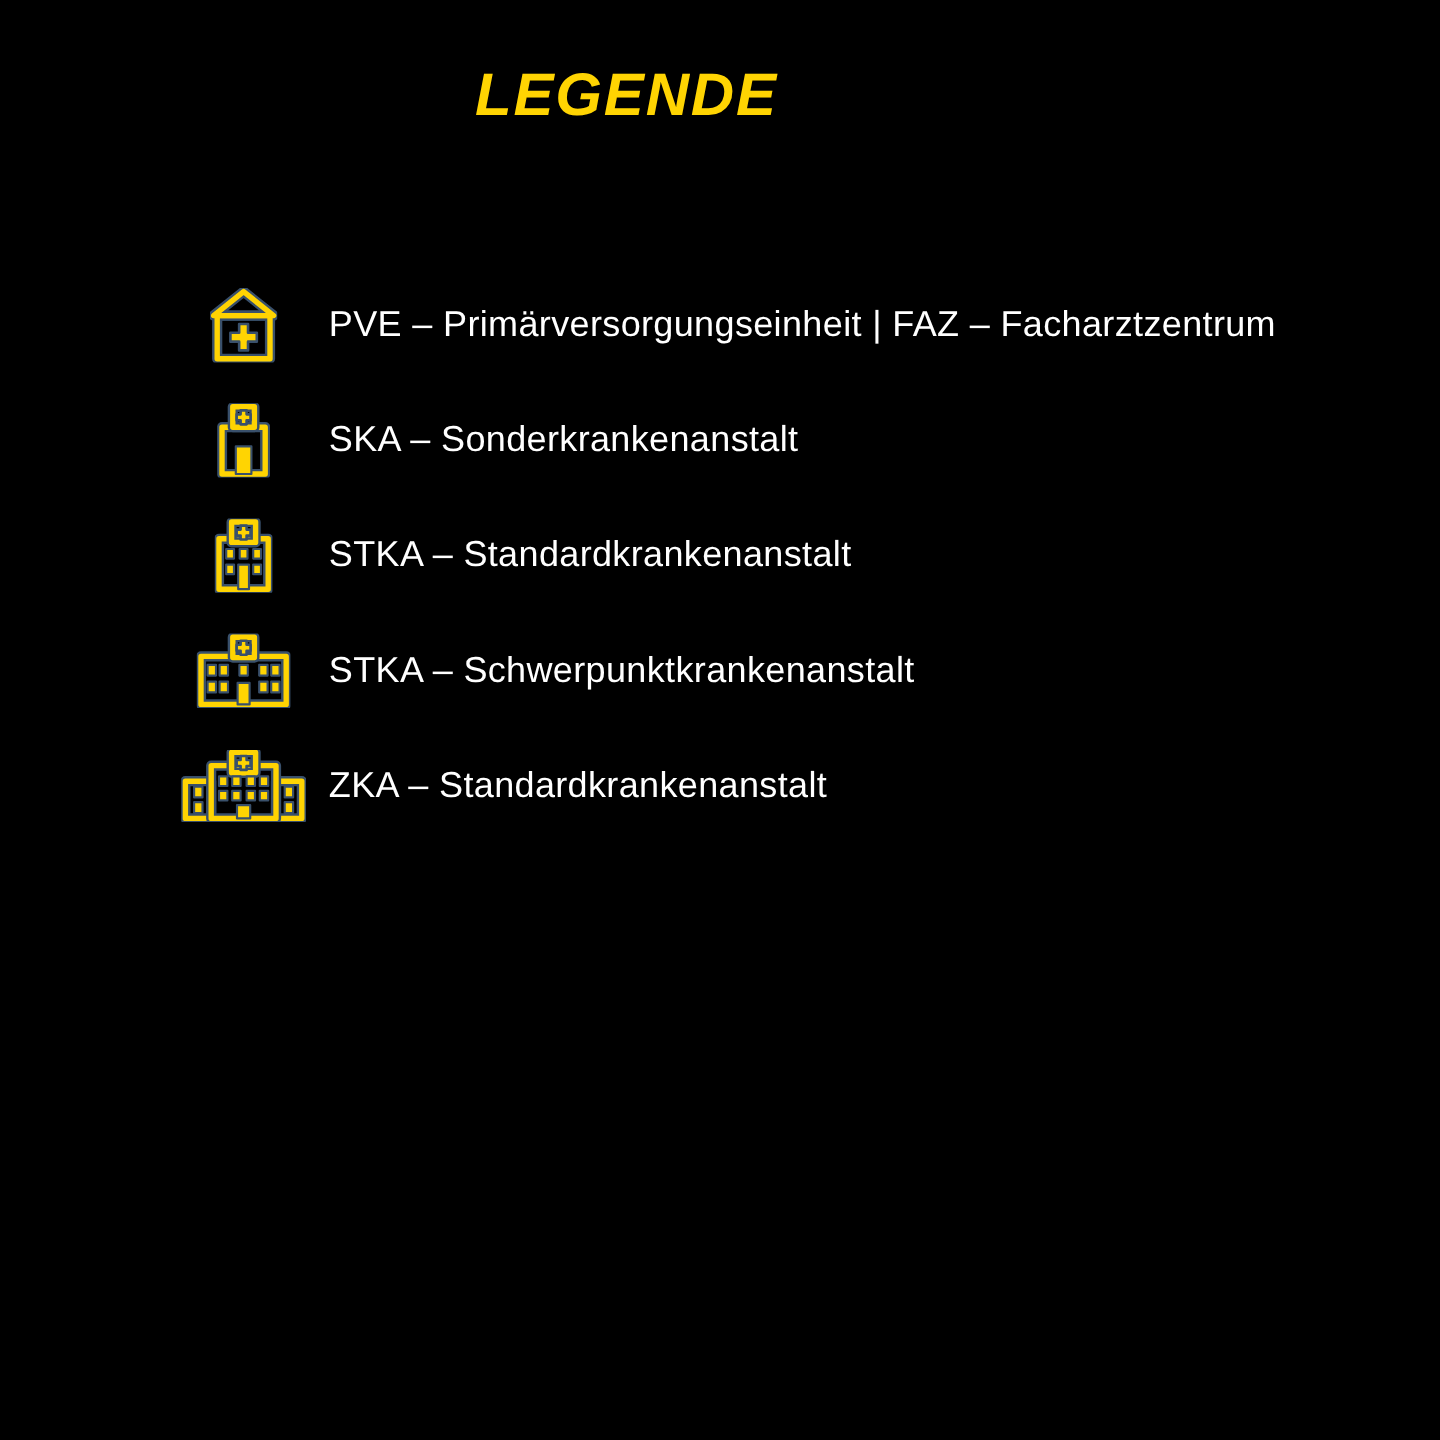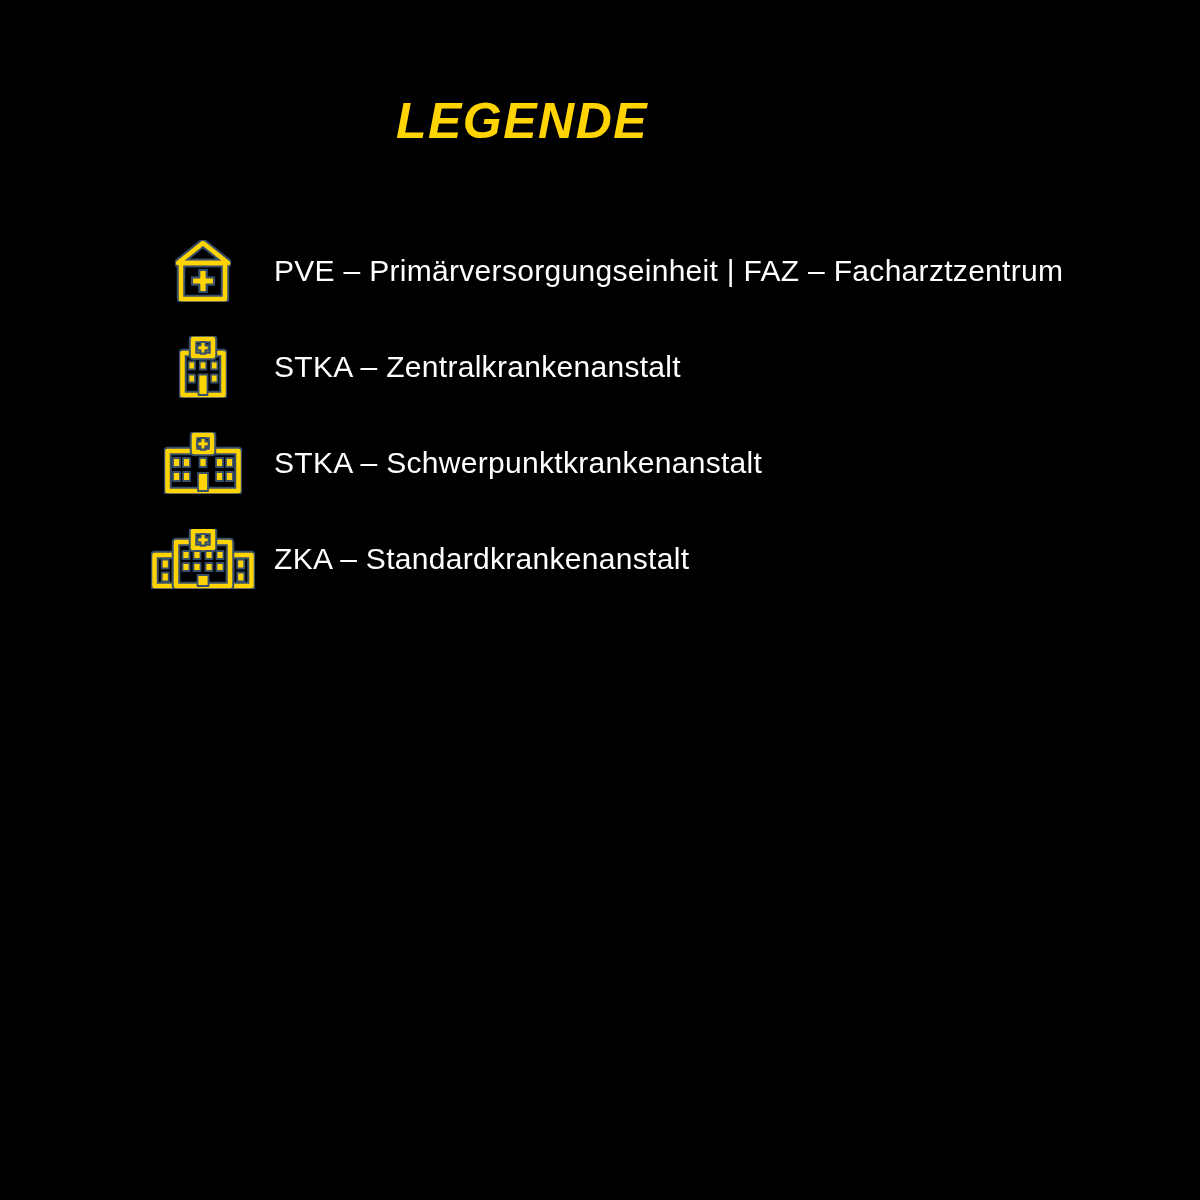--- a/index.html
+++ b/index.html
@@ -18,21 +18,20 @@
     position: absolute;
     top: 50px;
     left: 0;
     width: 1044px;
     text-align: center;
     font-size: 50px;
     font-weight: 800;
     font-style: italic;
     letter-spacing: 1.5px;
     color: #FFD402;
-    margin-top: 42px;
   }
   .legend {
     position: absolute;
     left: 150px;
     top: 223px;
   }
   .legend-row {
     display: flex;
     align-items: center;
     height: 96px;
@@ -70,38 +69,51 @@
         <path class="nv" d="M28 3 L53 23 L3 23 Z"></path>
         <rect class="nv" x="6" y="23" width="44" height="36"></rect>
         <path class="yl" d="M28 3 L53 23 L3 23 Z"></path>
         <rect class="yl" x="6" y="23" width="44" height="36"></rect>
         <path class="fy" d="M24.3 30 h7.4 v7.3 h7.3 v7.4 h-7.3 v7.3 h-7.4 v-7.3 h-7.3 v-7.4 h7.3 Z"></path>
       </svg>
     </div>
     <div class="legend-label">PVE – Primärversorgungseinheit | FAZ – Facharztzentrum</div>
   </div>
 
+  <div class="legend-row">
+    <div class="icon-cell">
+      <svg width="44" height="62" viewBox="0 0 44 62">
+        <rect class="nv" x="4" y="20" width="36" height="39"></rect>
+        <rect class="yl" x="4" y="20" width="36" height="39"></rect>
+        <rect class="nv" x="13" y="3" width="18" height="17"></rect>
+        <rect class="yl" x="13" y="3" width="18" height="17"></rect>
+        <path class="fy" d="M19.5 6 h5 v3.3 h3.3 v5 h-3.3 v3.3 h-5 v-3.3 h-3.3 v-5 h3.3 Z"></path>
+        <rect class="win" x="15.5" y="36" width="13" height="23"></rect>
+      </svg>
+    </div>
+    <div class="legend-label">SKA – Sonderkrankenanstalt</div>
+  </div>
 
   <div class="legend-row">
     <div class="icon-cell">
       <svg width="48" height="62" viewBox="0 0 48 62">
         <rect class="nv" x="3.5" y="17" width="41" height="42"></rect>
         <rect class="yl" x="3.5" y="17" width="41" height="42"></rect>
         <rect class="nv" x="14" y="3" width="20" height="17"></rect>
         <rect class="yl" x="14" y="3" width="20" height="17"></rect>
         <path class="fy" d="M21.5 6 h5 v3.3 h3.3 v5 h-3.3 v3.3 h-5 v-3.3 h-3.3 v-5 h3.3 Z"></path>
         <rect class="win" x="9.5" y="25.5" width="6.5" height="8"></rect>
         <rect class="win" x="20.75" y="25.5" width="6.5" height="8"></rect>
         <rect class="win" x="32" y="25.5" width="6.5" height="8"></rect>
         <rect class="win" x="9.5" y="38.5" width="6.5" height="8"></rect>
         <rect class="win" x="32" y="38.5" width="6.5" height="8"></rect>
         <rect class="win" x="19.5" y="38.5" width="9" height="20.5"></rect>
       </svg>
     </div>
-    <div class="legend-label">STKA – Zentralkrankenanstalt</div>
+    <div class="legend-label">STKA – Standardkrankenanstalt</div>
   </div>
 
   <div class="legend-row">
     <div class="icon-cell">
       <svg width="78" height="62" viewBox="0 0 78 62">
         <rect class="nv" x="3.5" y="19" width="71" height="40"></rect>
         <rect class="yl" x="3.5" y="19" width="71" height="40"></rect>
         <rect class="nv" x="30" y="3" width="18" height="17"></rect>
         <rect class="yl" x="30" y="3" width="18" height="17"></rect>
         <path class="fy" d="M36.5 6 h5 v3.3 h3.3 v5 h-3.3 v3.3 h-5 v-3.3 h-3.3 v-5 h3.3 Z"></path>

